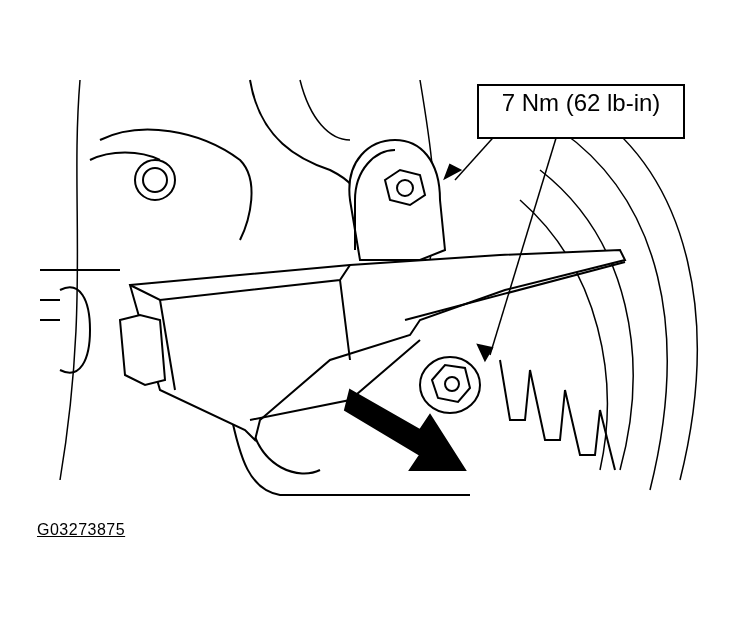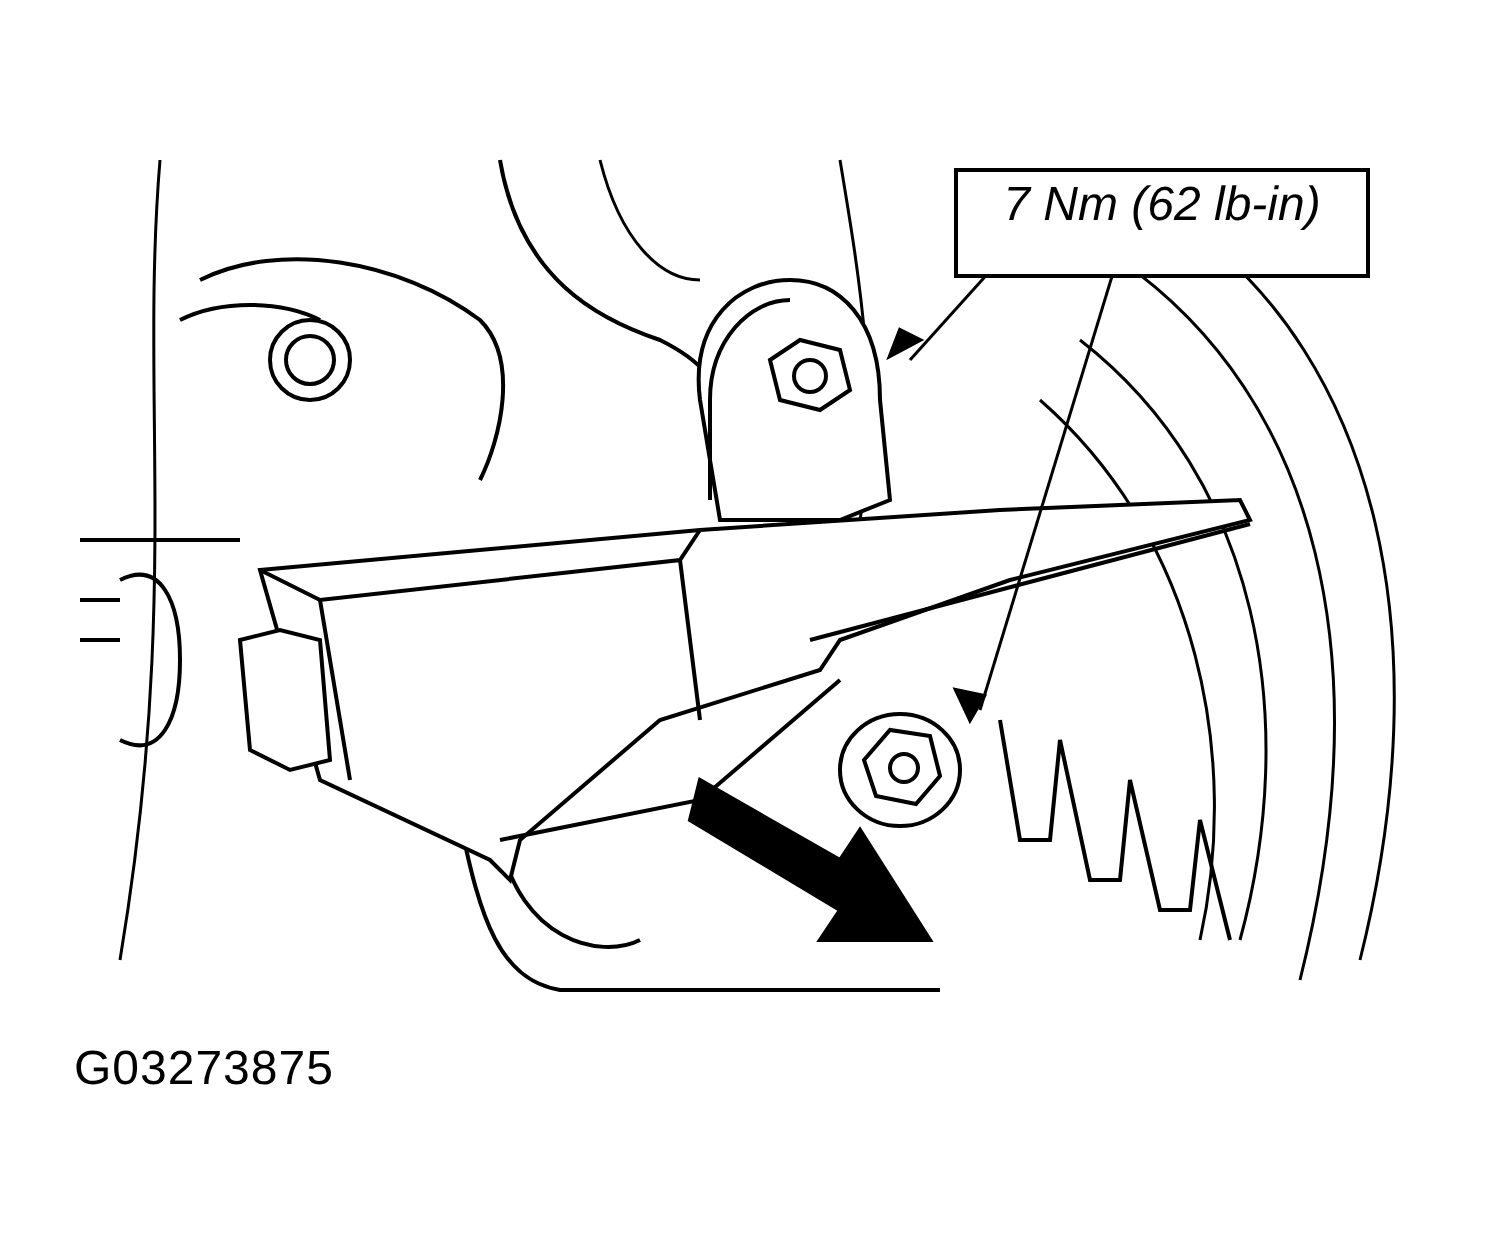--- a/index.html
+++ b/index.html
@@ -1,23 +1,23 @@
 <!DOCTYPE html>
 <html><head>
 <meta charset="utf-8">
 <style>
   html, body { margin:0; padding:0; background:#ffffff; }
   body { width:746px; height:619px; position:relative; overflow:hidden; font-family:"Liberation Sans", sans-serif; }
   #figure { position:absolute; left:0; top:0; width:746px; height:520px; }
   .callout {
     position:absolute; left:477px; top:84px; width:208px; height:55px;
     border:2px solid #000; background:#fff; box-sizing:border-box;
-    font-size:24px; line-height:34px; text-align:center; color:#000;font-style:italic;
+    font-size:24px; line-height:34px; text-align:center; color:#000;
   }
-  .fig-id { position:absolute; left:37px; top:521px; font-size:24px; color:#000; letter-spacing:0.5px; }
+  .fig-id { position:absolute; left:37px; top:521px; font-size:16px; color:#000; letter-spacing:0.5px;text-decoration:underline; }
 </style>
 </head>
 <body>
 
 <svg id="figure" viewBox="0 0 746 520" xmlns="http://www.w3.org/2000/svg" fill="none" stroke="#000" stroke-width="2">
 
   <path d="M80 80 C70 200 90 300 60 480" stroke-width="1.5"></path>
   <path d="M100 140 C140 120 200 130 240 160 C260 180 250 220 240 240"></path>
   <path d="M90 160 C110 150 140 150 160 160"></path>
   <path d="M250 80 C260 140 300 160 330 170 C350 180 360 190 360 210"></path>

